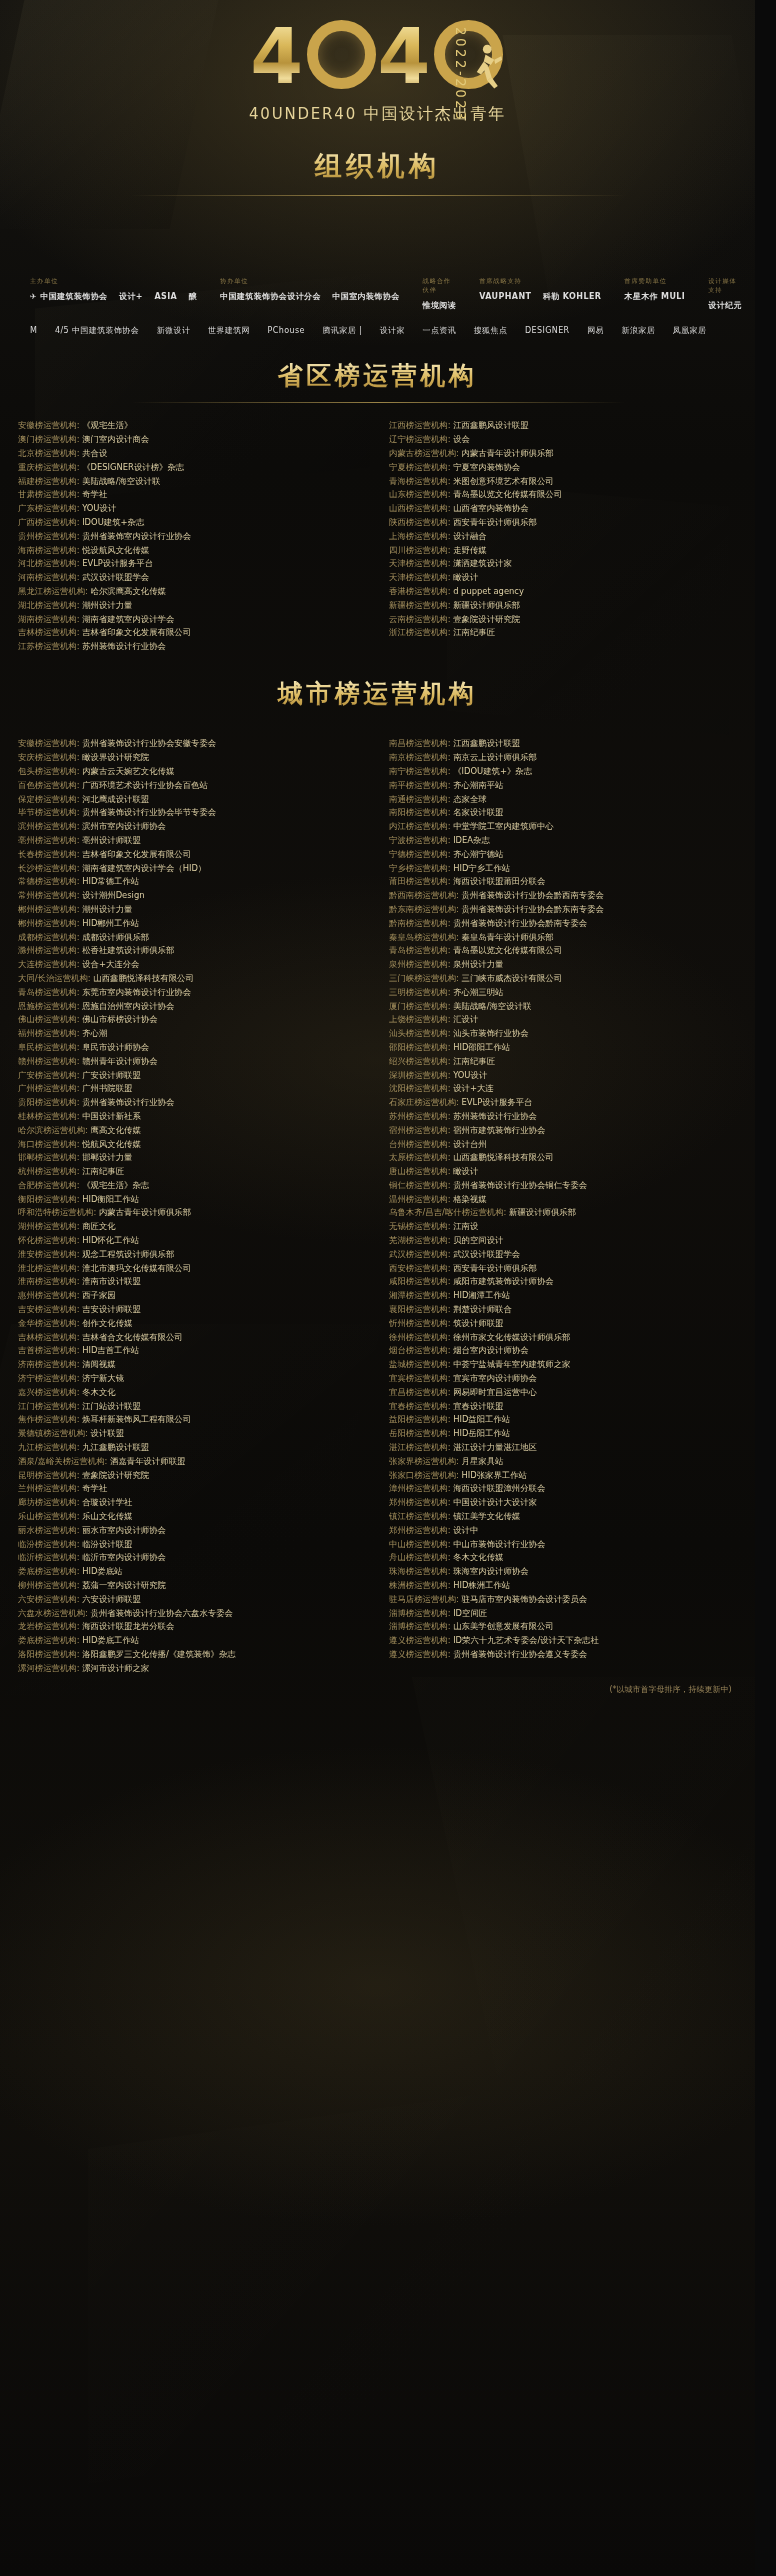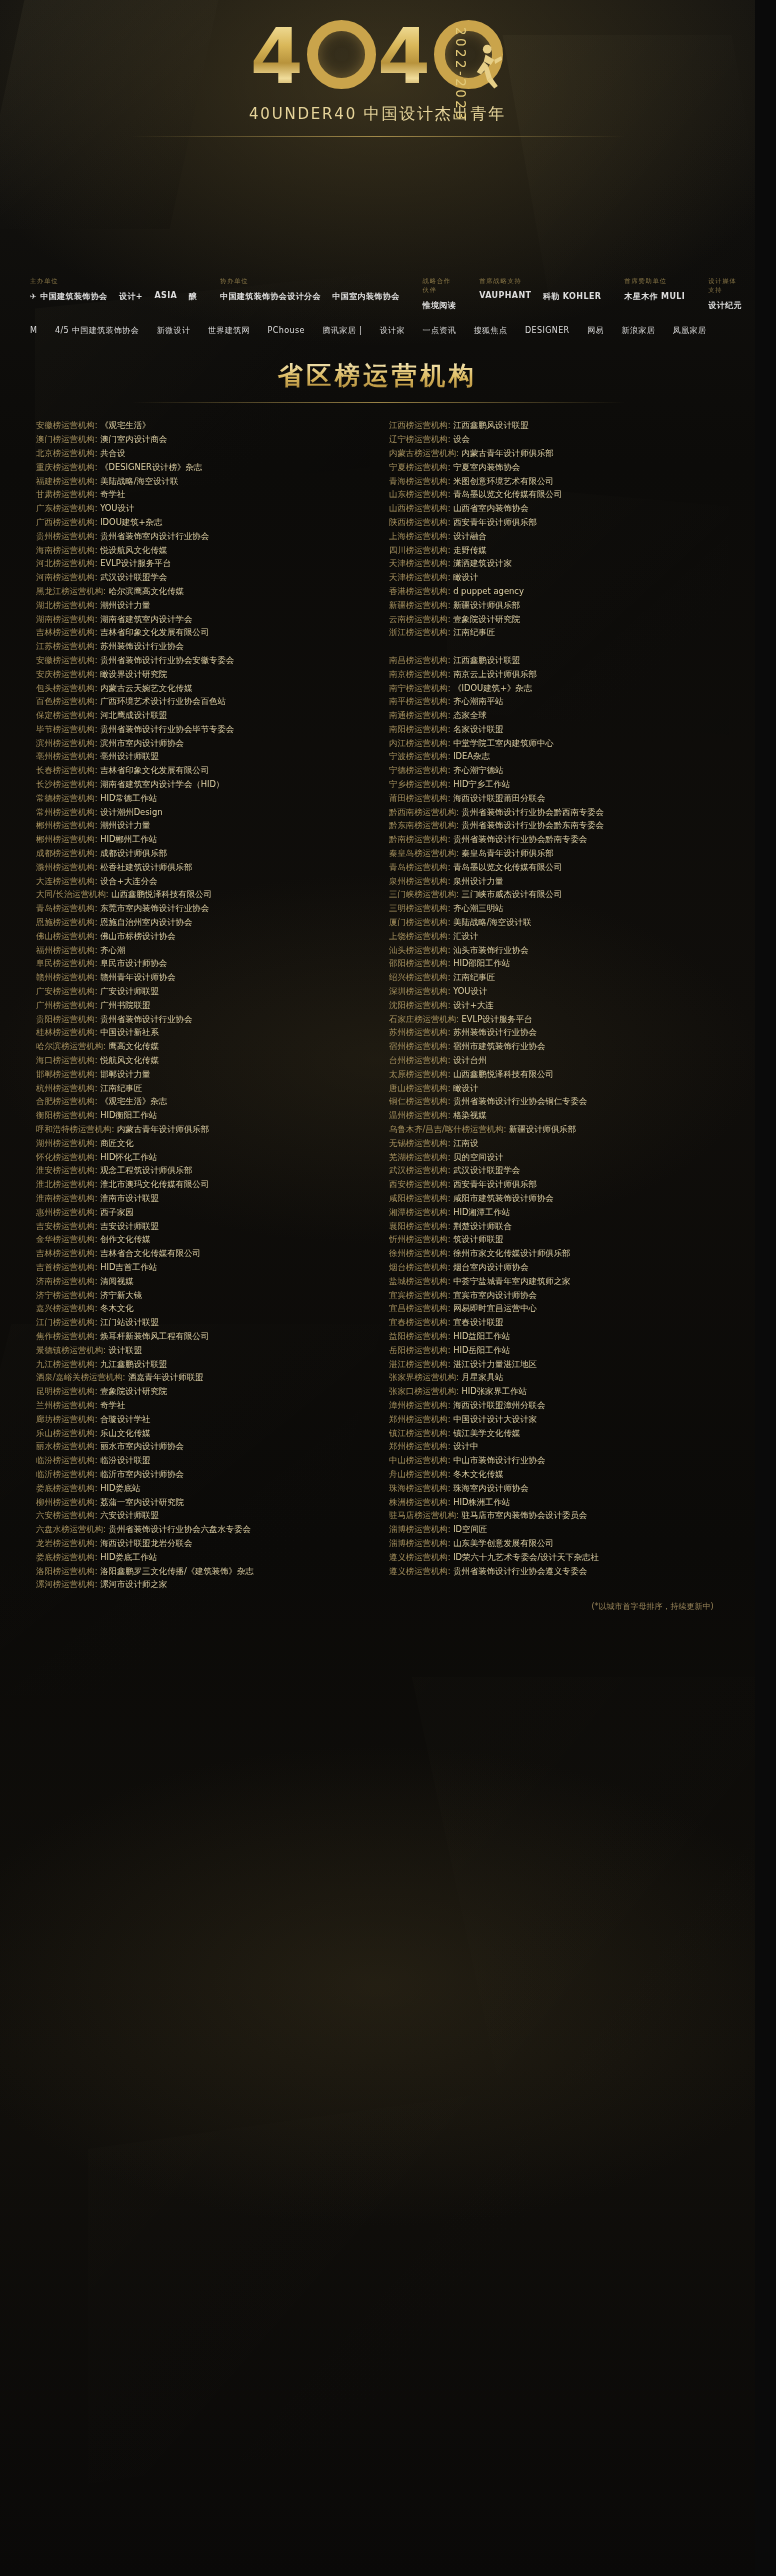--- a/index.html
+++ b/index.html
@@ -98,34 +98,34 @@
     background: linear-gradient(90deg, rgba(200,170,90,0) 0%, rgba(200,170,90,0.75) 50%, rgba(200,170,90,0) 100%);
   }
 
   
   .sponsors { padding: 12.4px 30px 0; }
   .sponsor-row { display: flex; gap: 23px; margin-bottom: 8.8px; }
   .sponsor-group { display: flex; flex-direction: column; }
   .sponsor-label {
     font-size: 6.2px; color: #8e7b49; letter-spacing: 0.9px; margin-bottom: 4.4px;
   }
-  .sponsor-logos { display: flex; gap: 11.5px; }
+  .sponsor-logos { display: flex; align-items: center; gap: 11.5px; }
   .logo-chip {
     font-size: 8px;
     color: #ded0a7;
     opacity: .86;
     white-space: nowrap;
     letter-spacing: 0.4px;
     filter: grayscale(1) brightness(1.25);
   }
   .logo-chip.bold { font-weight: bold; }
   .sponsor-row2 { display:flex; gap: 17.6px; align-items:center; flex-wrap: wrap; padding-top: 5.3px; }
 
   
-  .list-section { padding: 0 36px; }
+  .list-section { padding: 0 18px; }
   .list-head {
     text-align: center;
     margin: 23px 0 16px;
   }
   .list-head .h {
     font-size: 25px; font-weight: bold; letter-spacing: 3.5px;
     background: linear-gradient(180deg,#f9efc6 0%,#dcba60 55%,#ab8636 100%);
     -webkit-background-clip:text; background-clip:text; color:transparent;
   }
   .cols {
@@ -179,20 +179,21 @@
             <path d="M30 20 L38 16 L39 20 L31 25 Z"></path>
           </g>
         </svg>
       </div>
       <div class="year-badge">2022-2023</div>
     </div>
     <div class="logo-sub">
       <span>40UNDER40</span>
       <span class="big">中国设计杰出青年</span>
     </div>
+    <div class="section-title">组织机构</div>
     <div class="title-rule"></div>
   </div>
 
   <div class="sponsors">
     <div class="sponsor-row" id="sponsor-groups">
         <div class="sponsor-group">
           <div class="sponsor-label">主办单位</div>
           <div class="sponsor-logos">
             <span class="logo-chip bold">✈ 中国建筑装饰协会</span>
             <span class="logo-chip bold">设计+</span>
@@ -290,20 +291,24 @@
           <div class="entry"><span class="k">天津榜运营机构:</span> <span class="v">瞰设计</span></div>
           <div class="entry"><span class="k">香港榜运营机构:</span> <span class="v">d puppet agency</span></div>
           <div class="entry"><span class="k">新疆榜运营机构:</span> <span class="v">新疆设计师俱乐部</span></div>
           <div class="entry"><span class="k">云南榜运营机构:</span> <span class="v">壹象院设计研究院</span></div>
           <div class="entry"><span class="k">浙江榜运营机构:</span> <span class="v">江南纪事匠</span></div>
         </div>
       </div>
   </div>
 
   <div class="list-section">
+    <div class="list-head">
+      <div class="h">城市榜运营机构</div>
+      <div class="title-rule"></div>
+    </div>
     <div class="cols" id="city-cols">
         <div>
           <div class="entry"><span class="k">安徽榜运营机构:</span> <span class="v">贵州省装饰设计行业协会安徽专委会</span></div>
           <div class="entry"><span class="k">安庆榜运营机构:</span> <span class="v">瞰设界设计研究院</span></div>
           <div class="entry"><span class="k">包头榜运营机构:</span> <span class="v">内蒙古云天婉艺文化传媒</span></div>
           <div class="entry"><span class="k">百色榜运营机构:</span> <span class="v">广西环境艺术设计行业协会百色站</span></div>
           <div class="entry"><span class="k">保定榜运营机构:</span> <span class="v">河北鹰成设计联盟</span></div>
           <div class="entry"><span class="k">毕节榜运营机构:</span> <span class="v">贵州省装饰设计行业协会毕节专委会</span></div>
           <div class="entry"><span class="k">滨州榜运营机构:</span> <span class="v">滨州市室内设计师协会</span></div>
           <div class="entry"><span class="k">亳州榜运营机构:</span> <span class="v">亳州设计师联盟</span></div>

